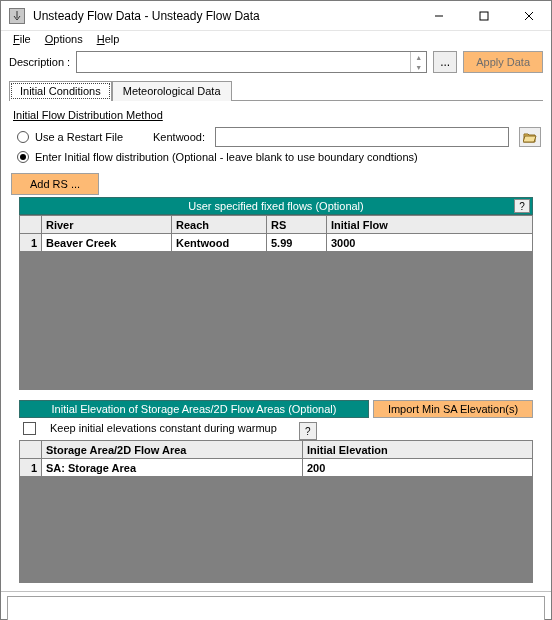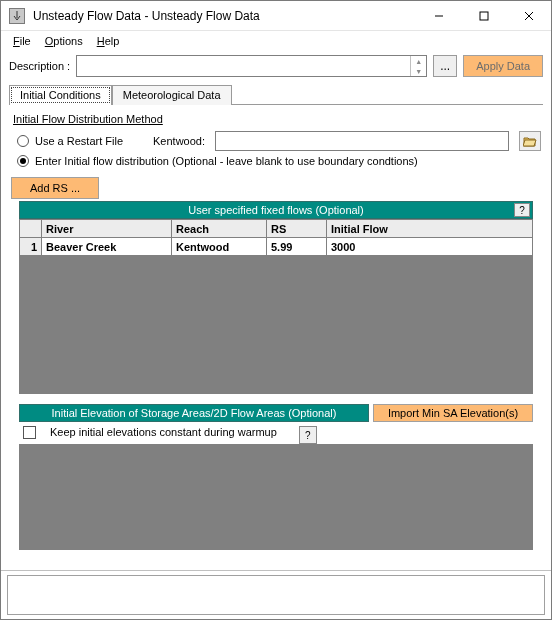--- a/index.html
+++ b/index.html
@@ -428,20 +428,41 @@
       <div class="btn enabled import-btn">Import Min SA Elevation(s)</div>
     </div>
 
     <div class="check-row">
       <span class="checkbox"></span>
       <span>Keep initial elevations constant during warmup</span>
       <span class="help-inline">?</span>
     </div>
 
     <div class="table2">
+      <table>
+        <colgroup>
+          <col style="width:22px">
+            <col class="col-sa">
+            <col class="col-el">
+        </colgroup>
+        <thead>
+          <tr>
+            <th class="rownum"></th>
+            <th>Storage Area/2D Flow Area</th>
+            <th>Initial Elevation</th>
+          </tr>
+        </thead>
+        <tbody>
+          <tr>
+            <td class="rownum">1</td>
+            <td>SA: Storage Area</td>
+            <td>200</td>
+          </tr>
+        </tbody>
+      </table>
       <div class="gray-area second"></div>
     </div>
 
   </div>
 
   <div class="statusbar">
     <div class="status-inset"></div>
   </div>
 </div>
 

